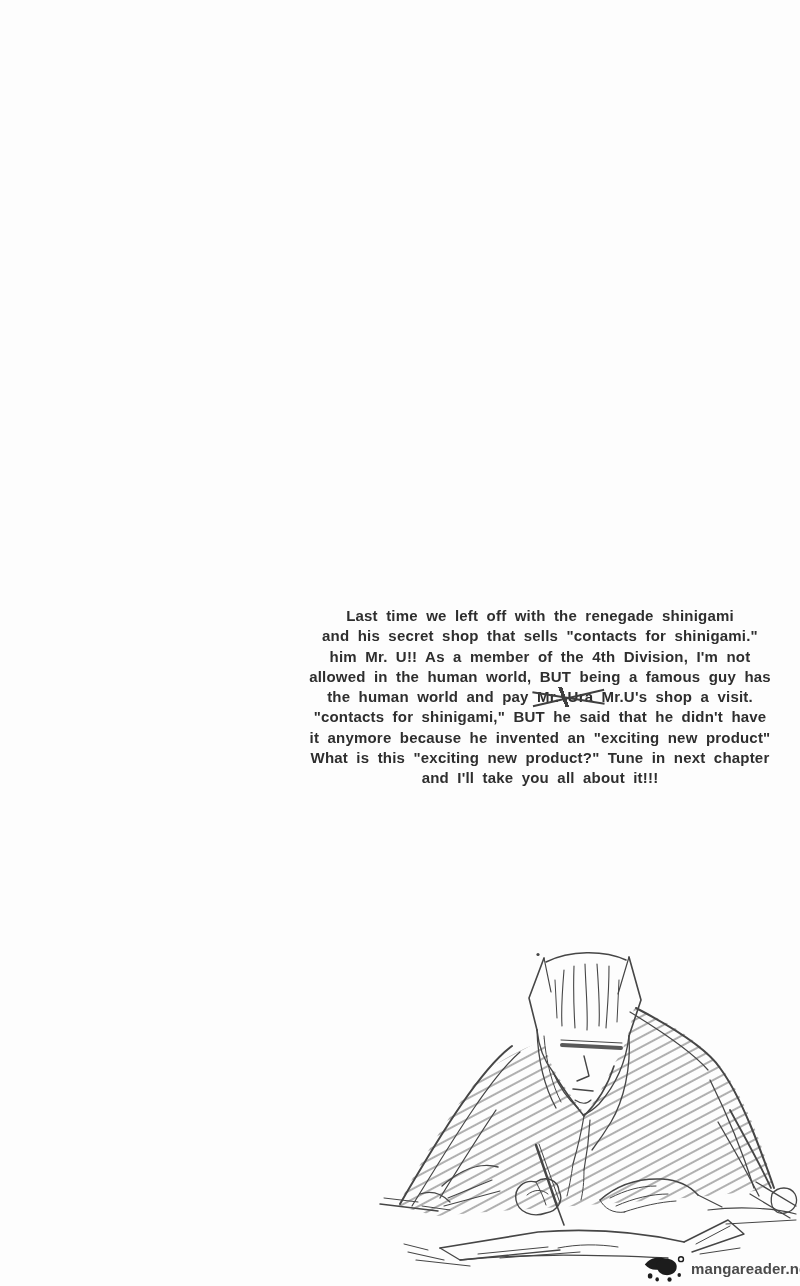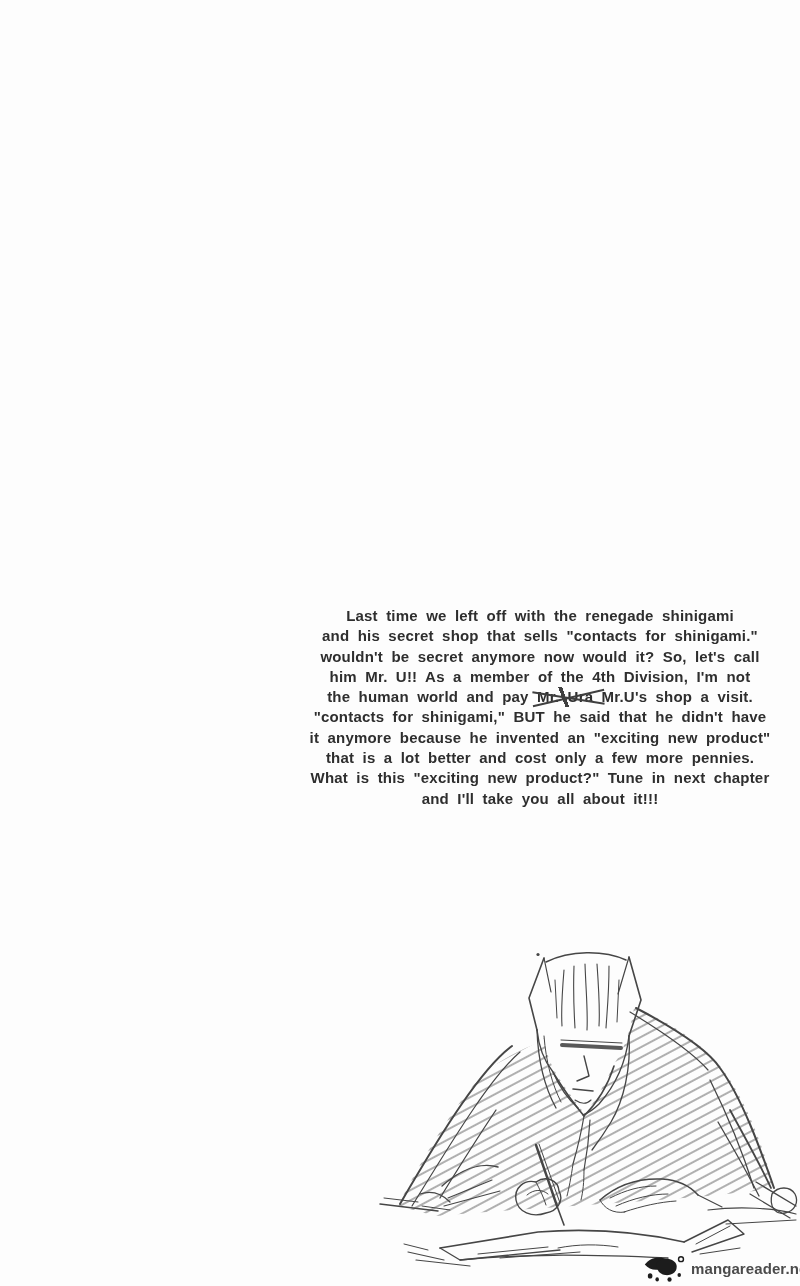--- a/index.html
+++ b/index.html
@@ -71,26 +71,25 @@
   }
 </style>
 </head>
 <body>
 
 <div class="page">
 
   <div class="author-note">
       <div class="note-line"><span>Last time we left off with the renegade shinigami</span></div>
       <div class="note-line"><span>and his secret shop that sells "contacts for shinigami."</span></div>
-      <div class="note-line"><span>wouldn't be secret anymore now would it? So, let's call</span></div>
       <div class="note-line"><span>him Mr. U!!  As a member of the 4th Division, I'm not</span></div>
+      <div class="note-line"><span>allowed in the human world, BUT being a famous guy has</span></div>
       <div class="note-line"><span>the human world and pay </span><span class="struck">Mr. Ura</span><span> Mr.U's shop a visit.</span></div>
       <div class="note-line"><span>"contacts for shinigami," BUT he said that he didn't have</span></div>
       <div class="note-line"><span>it anymore because he invented an "exciting new product"</span></div>
-      <div class="note-line"><span>that is a lot better and cost only a few more pennies.</span></div>
       <div class="note-line"><span>What is this "exciting new product?" Tune in next chapter</span></div>
       <div class="note-line"><span>and I'll take you all about it!!!</span></div>
     </div>
 
   <div class="illustration">
     <svg width="422" height="338" viewBox="0 0 422 338" xmlns="http://www.w3.org/2000/svg">
       <defs>
         <pattern id="hatch" patternUnits="userSpaceOnUse" width="9" height="9" patternTransform="rotate(-28)">
           <line x1="0" y1="4" x2="9" y2="4" stroke="#5a5a5a" stroke-width="1.2"></line>
         </pattern>

